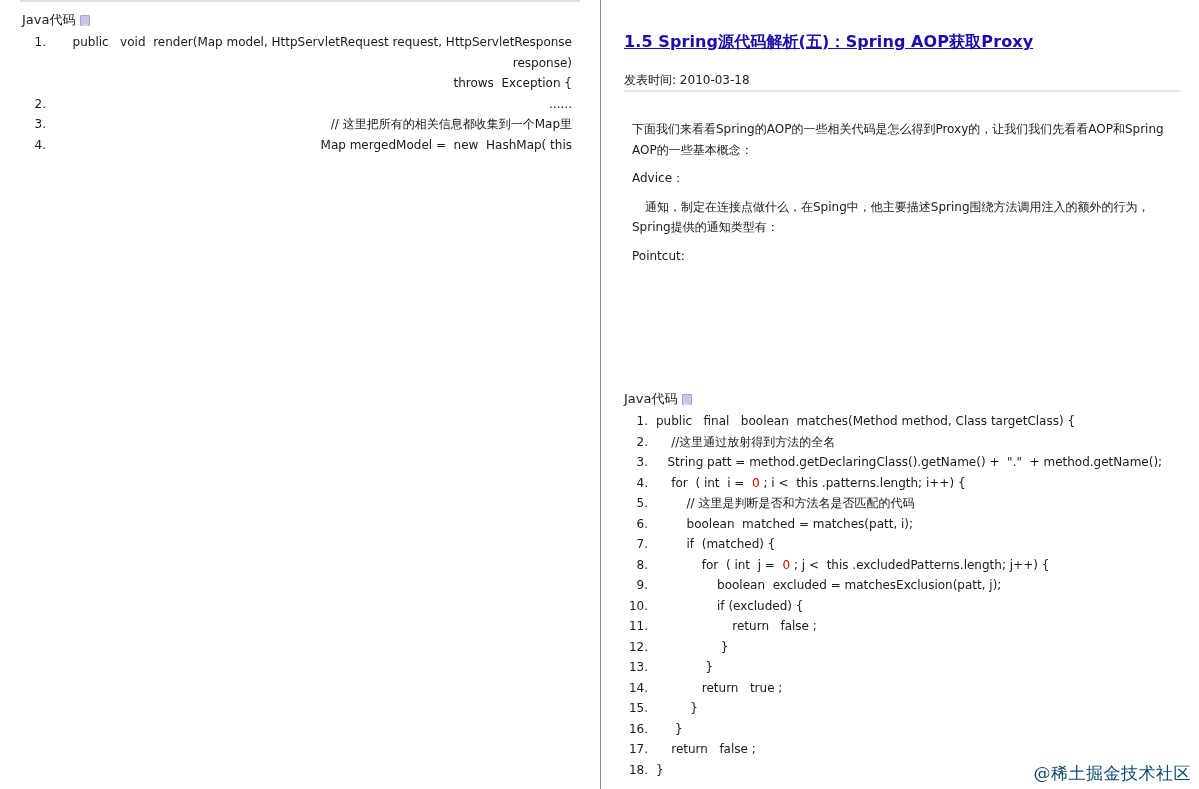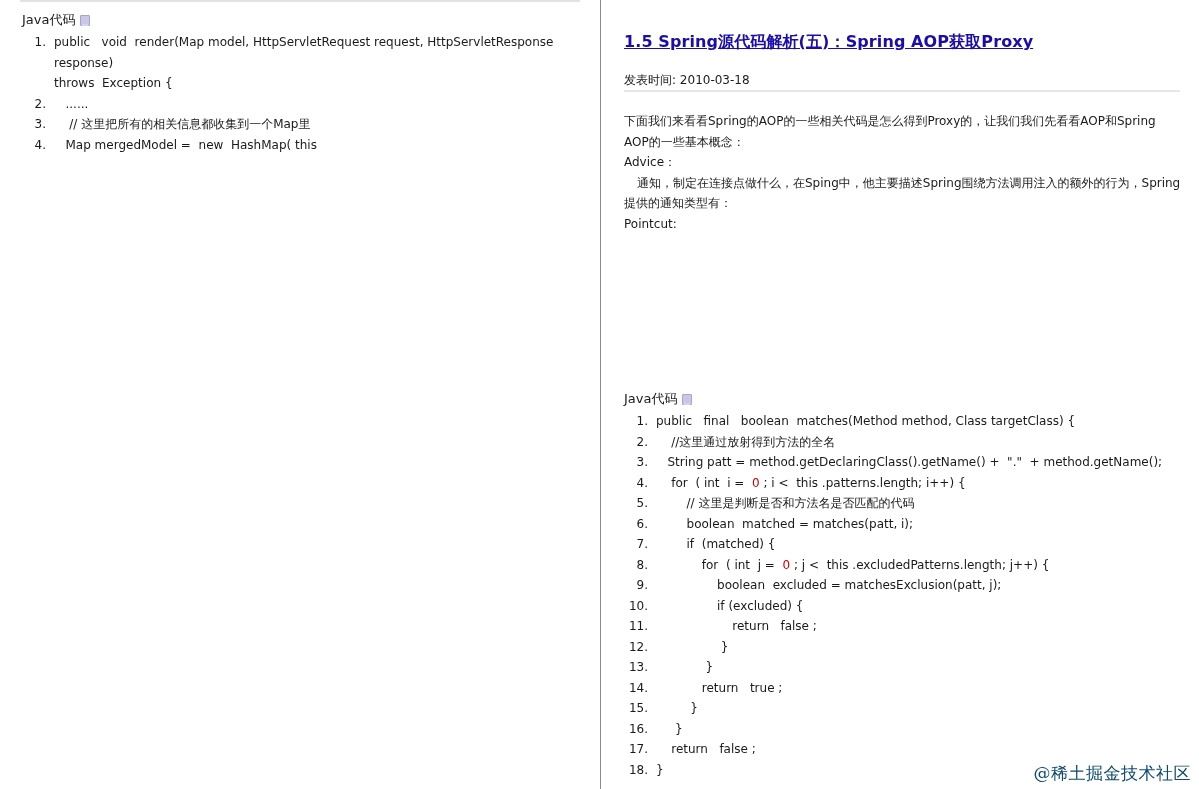--- a/index.html
+++ b/index.html
@@ -20,28 +20,28 @@
   .code-line { display: flex; font-size: 12px; line-height: 20.5px; }
   .ln { flex: 0 0 auto; text-align: right; }
   .code { white-space: pre; }
   .code.wrap { white-space: pre-wrap; }
   .num-red { color: #cc0000; }
 
   
   .left-block { position: absolute; left: 22px; top: 11px; width: 560px; }
   .left-block .code-list { margin-top: 3px; }
   .left-block .ln { width: 32px; padding-right: 8px; }
-  .left-block .code { width: 518px; }
+  .left-block .code { width: 518px; text-align: right; }
 
   
   .title { position: absolute; left: 23px; top: 17px; font-size: 16px; font-weight: bold; color: #1a0dab; text-decoration: underline; letter-spacing: 0.1px; }
   .pubdate { position: absolute; left: 23px; top: 57px; font-size: 12px; }
   .pub-rule { position: absolute; left: 23px; top: 75px; width: 556px; height: 2px; background: #e6e6e6; }
   .body-text { position: absolute; left: 23px; top: 96px; width: 558px; font-size: 12px; line-height: 20.5px; }
-  .body-text p { margin: 0; }
+  .body-text p { margin: 8px; }
   .indent { text-indent: 13px; }
 
   .right-code { position: absolute; left: 23px; top: 375px; width: 560px; }
   .right-code .code-list { margin-top: 3px; }
   .right-code .ln { width: 32px; padding-right: 8px; }
 
   .watermark { position: absolute; right: 8px; bottom: 4px; font-size: 17px; color: #0c4a6e; font-family: "DejaVu Serif", serif; letter-spacing: 0.5px; }
 </style>
 </head>
 <body>

